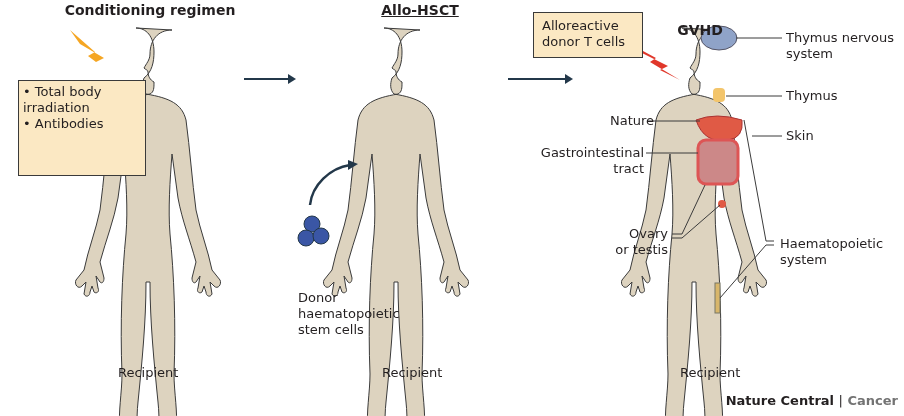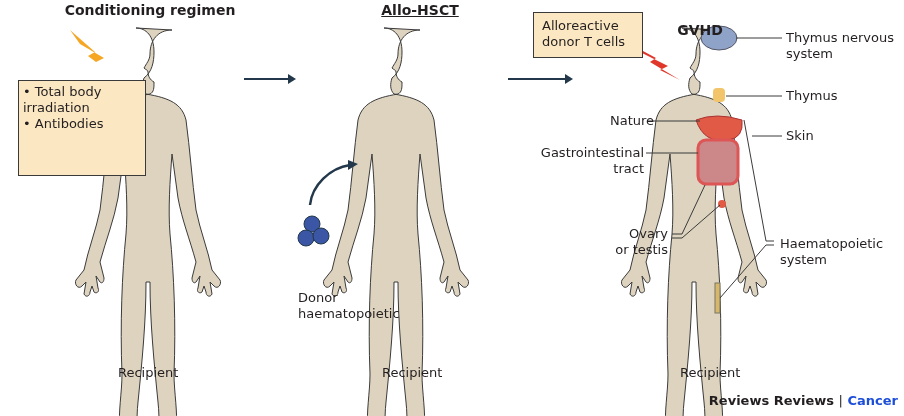--- a/index.html
+++ b/index.html
@@ -69,20 +69,21 @@
   </div>
 
   <div class="abs box lbl" style="left:533px;top:12px;width:110px;height:46px;padding:5px 10px 0 8px;box-sizing:border-box;">
     <div>Alloreactive</div>
     <div>donor T cells</div>
   </div>
 
   <div class="abs lbl" style="left:298px;top:250px;margin-top:40px;">
     <div>Donor</div>
     <div>haematopoietic</div>
+    <div>stem cells</div>
   </div>
 
   <div class="abs lbl" style="left:786px;top:30px;">
     <div>Thymus nervous</div>
     <div>system</div>
   </div>
   <div class="abs lbl" style="left:786px;top:88px;">Thymus</div>
   <div class="abs lbl" style="left:786px;top:128px;">Skin</div>
   <div class="abs lbl" style="left:610px;top:113px;">Nature</div>
   <div class="abs lbl" style="left:532px;top:145px;text-align:right;width:112px;">
@@ -96,17 +97,17 @@
   <div class="abs lbl" style="left:780px;top:236px;">
     <div>Haematopoietic</div>
     <div>system</div>
   </div>
 
   <div class="abs lbl" style="left:118px;top:365px;">Recipient</div>
   <div class="abs lbl" style="left:382px;top:365px;">Recipient</div>
   <div class="abs lbl" style="left:680px;top:365px;">Recipient</div>
 
   <div class="abs brand" style="right:6px;top:393px;">
-    <span>Reviews Reviews</span>
+    <span>Nature Central</span>
     <span style="font-weight:normal;">|</span>
-    <span style="color:#1d4ed8;">Cancer</span>
+    <span style="color:#737373;">Cancer</span>
   </div>
 </div>
 
 </body></html>

